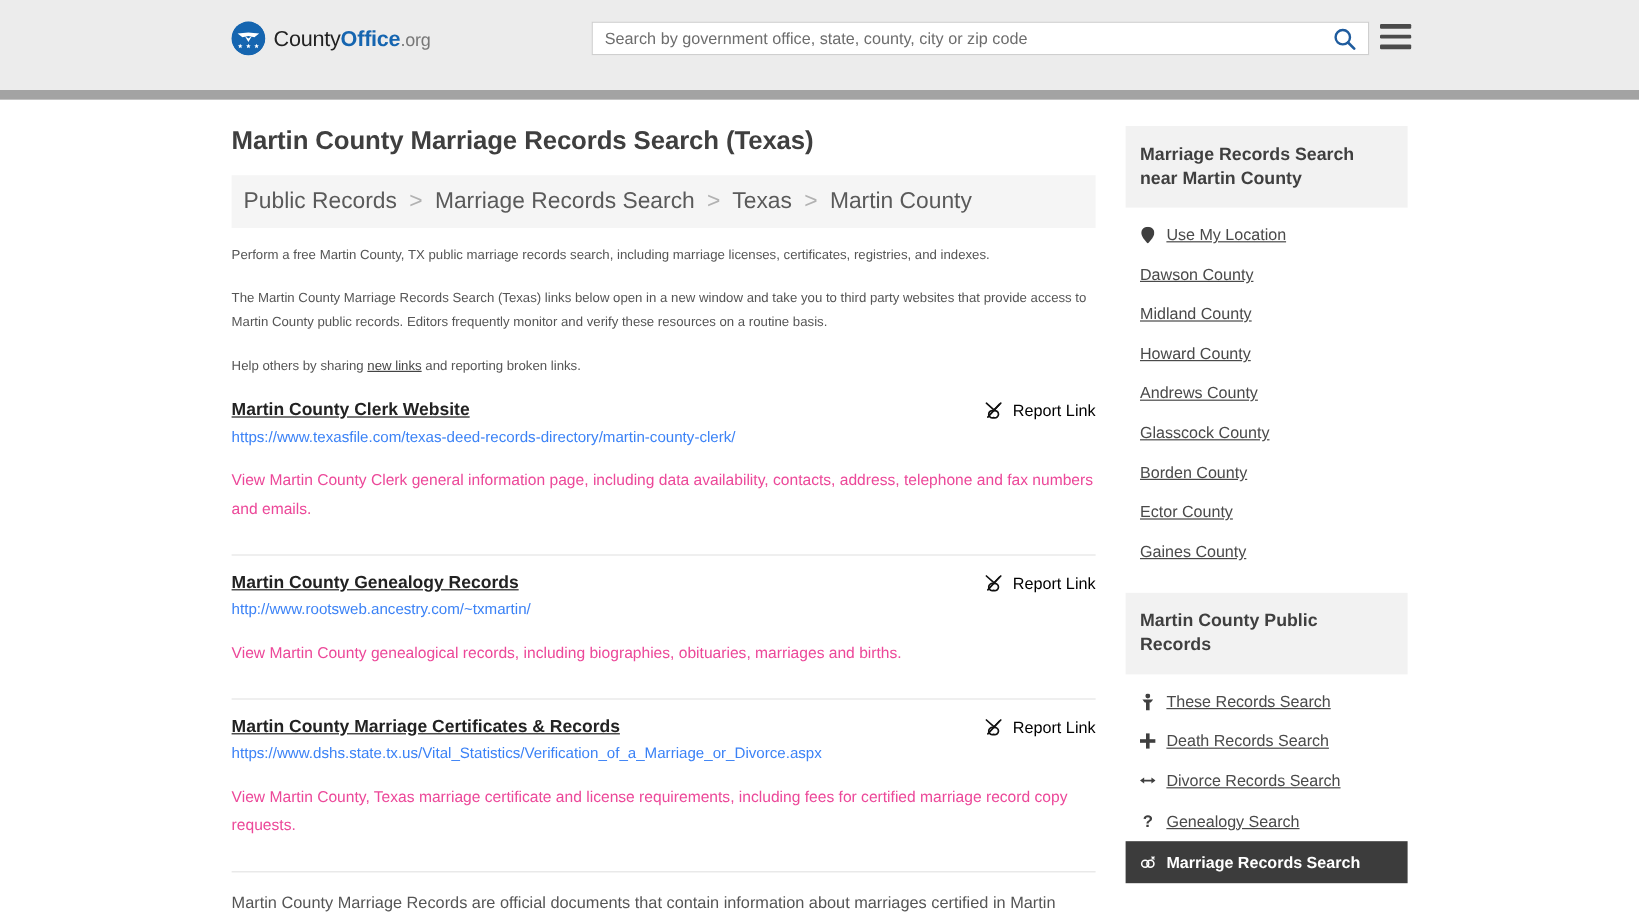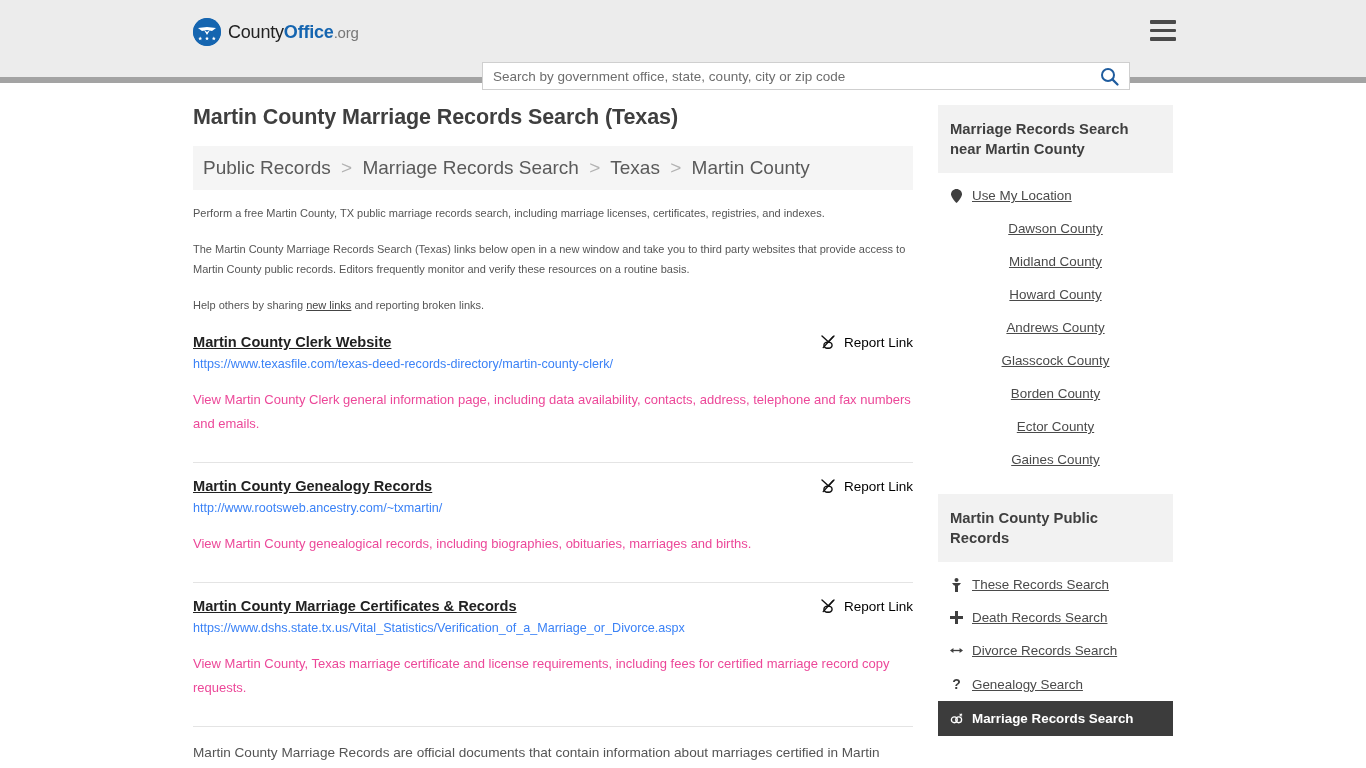--- a/index.html
+++ b/index.html
@@ -9,21 +9,21 @@
     overflow: hidden;
     background: #ffffff;
     font-family: "Liberation Sans", sans-serif;
     -webkit-font-smoothing: antialiased;
   }
 
   
   .header {
     height: 83px;
     background: #ececec;
-    border-bottom: 6px solid #a3a3a3;
+    border-bottom: 8px solid #a3a3a3;
     display: flex;
     align-items: center;
     position: relative;
   }
   .logo-wrap {
     position: absolute;
     left: 193px;
     top: 18px;
     display: flex;
     align-items: center;
@@ -42,29 +42,28 @@
     font-size: 18px;
     color: #222;
     letter-spacing: -0.2px;
     white-space: nowrap;
   }
   .logo-text .b { font-weight: bold; color: #1565b0; }
   .logo-text .g { color: #777; font-size: 15px; }
 
   .searchbar {
     position: absolute;
-    left: 482px;
+    left: 493px;
     top: 18px;
     width: 648px;
     height: 28px;
     background: #fff;
     border: 1px solid #cfcfcf;
     display: flex;
     align-items: center;
-    margin-top: 44px;
   }
   .searchbar input {
     flex: 1;
     border: 0;
     outline: none;
     height: 100%;
     padding: 0 10px;
     font-size: 13.5px;
     color: #333;
     font-family: "Liberation Sans", sans-serif;
@@ -221,21 +220,21 @@
   .aside-item .ico {
     width: 13px;
     flex: none;
     display: flex;
     align-items: center;
     justify-content: center;
     color: #3f3f3f;
     font-size: 14px;
     font-weight: bold;
   }
-  .aside-item.no-ico { padding-left: 12px; justify-content: center; }
+  .aside-item.no-ico { padding-left: 12px; }
   .aside-item.active {
     background: #3c3c3c;
     margin: 0 0 0 0;
     padding: 10px 12px;
   }
   .aside-item.active a { color: #ffffff; text-decoration: none; font-weight: bold; }
   .aside-item.active .ico { color: #fff; }
   .aside-sep { height: 18px; }
 </style>
 </head>

